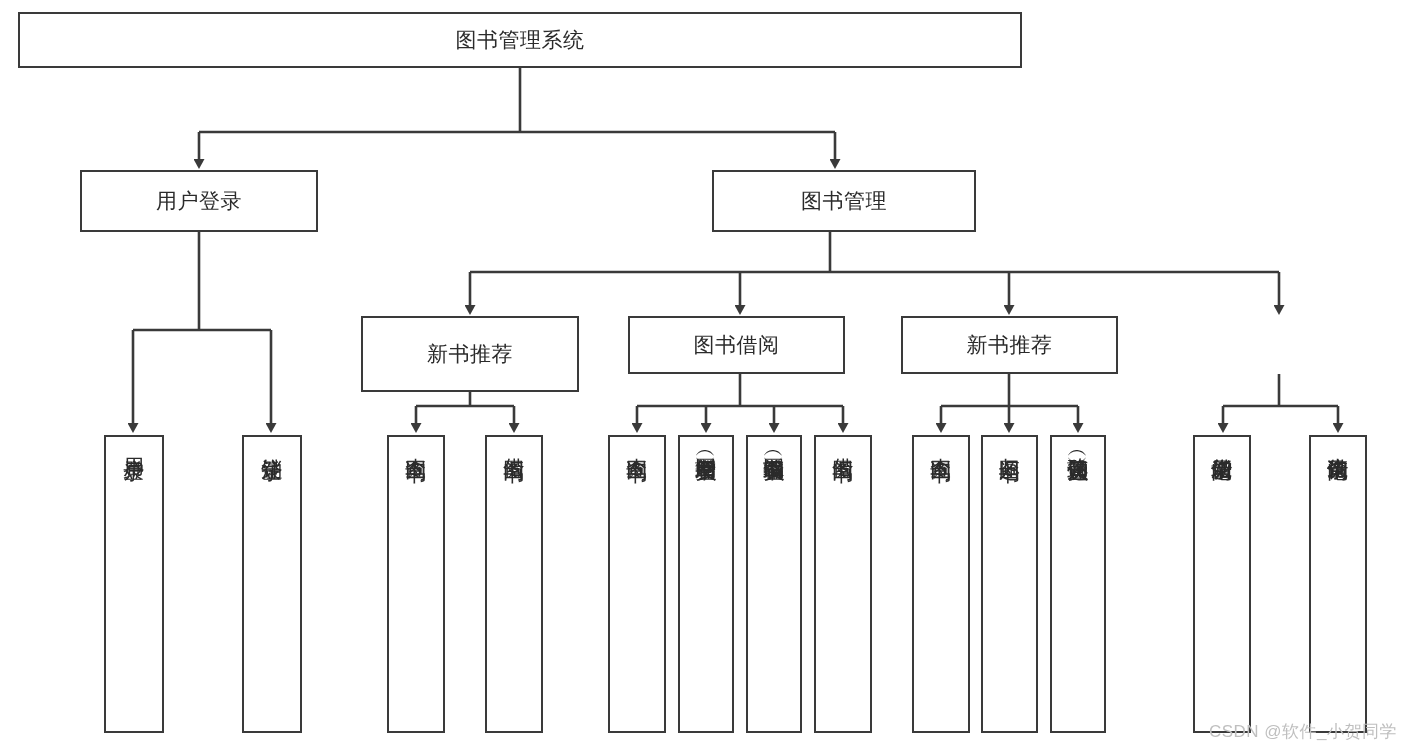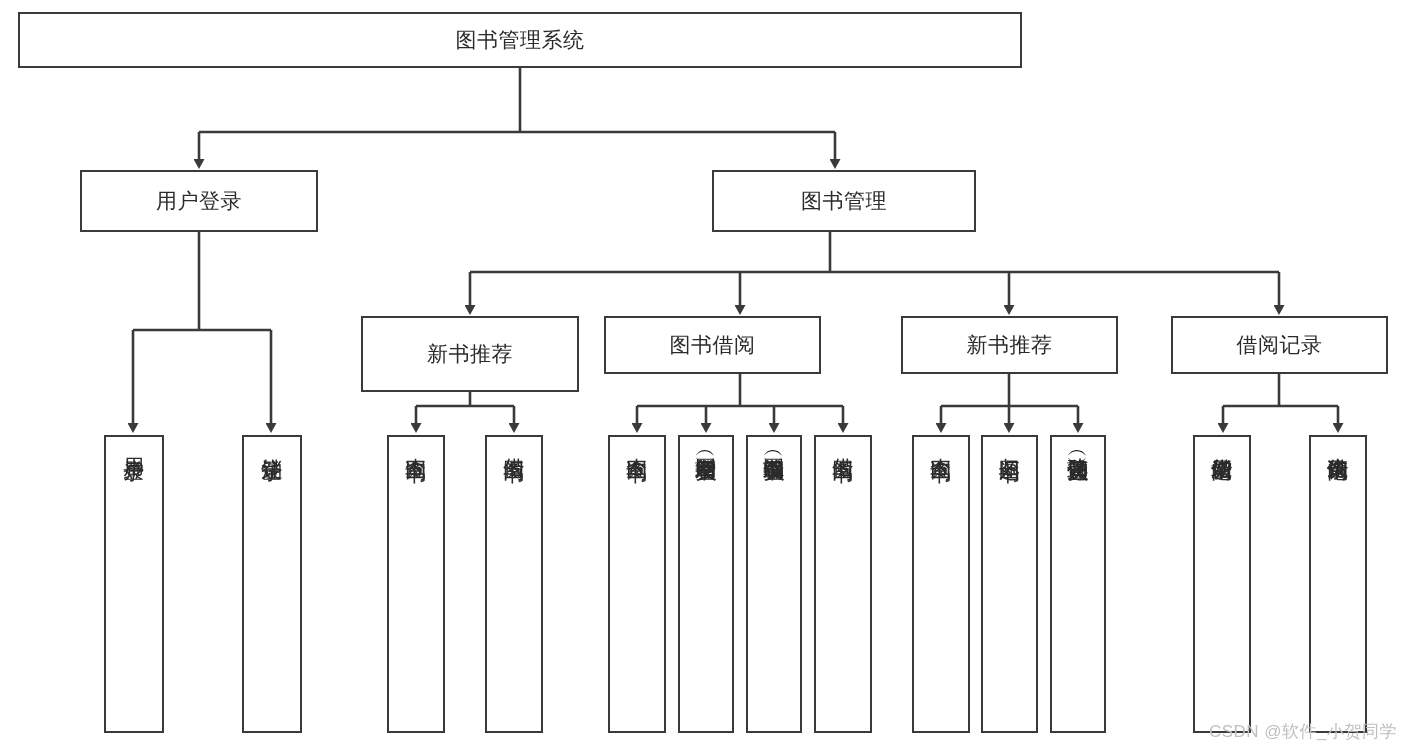--- a/index.html
+++ b/index.html
@@ -133,28 +133,25 @@
   <div class="node horiz" style="left:80px; top:170px; width:238px; height:62px;">
     <span>用户登录</span>
   </div>
   <div class="node horiz" style="left:712px; top:170px; width:264px; height:62px;">
     <span>图书管理</span>
   </div>
 
   <div class="node horiz" style="left:361px; top:316px; width:218px; height:76px;justify-content:center;">
     <span>新书推荐</span>
   </div>
-  <div class="node horiz" style="left:604px; top:316px; width:217px; height:58px;">
+  <div class="node horiz" style="left:628px; top:316px; width:217px; height:58px;">
     <span>图书借阅</span>
   </div>
   <div class="node horiz" style="left:901px; top:316px; width:217px; height:58px;">
     <span>新书推荐</span>
-  </div>
-  <div class="node horiz" style="left:1171px; top:316px; width:217px; height:58px;">
-    <span>借阅记录</span>
   </div>
 
   <div class="node leaf" style="left:104px; top:435px; width:60px; height:298px;">
     <span class="vtext">用户登录</span>
   </div>
   <div class="node leaf" style="left:242px; top:435px; width:60px; height:298px;">
     <span class="vtext">注销登录</span>
   </div>
 
   <div class="node leaf" style="left:387px; top:435px; width:58px; height:298px;">

